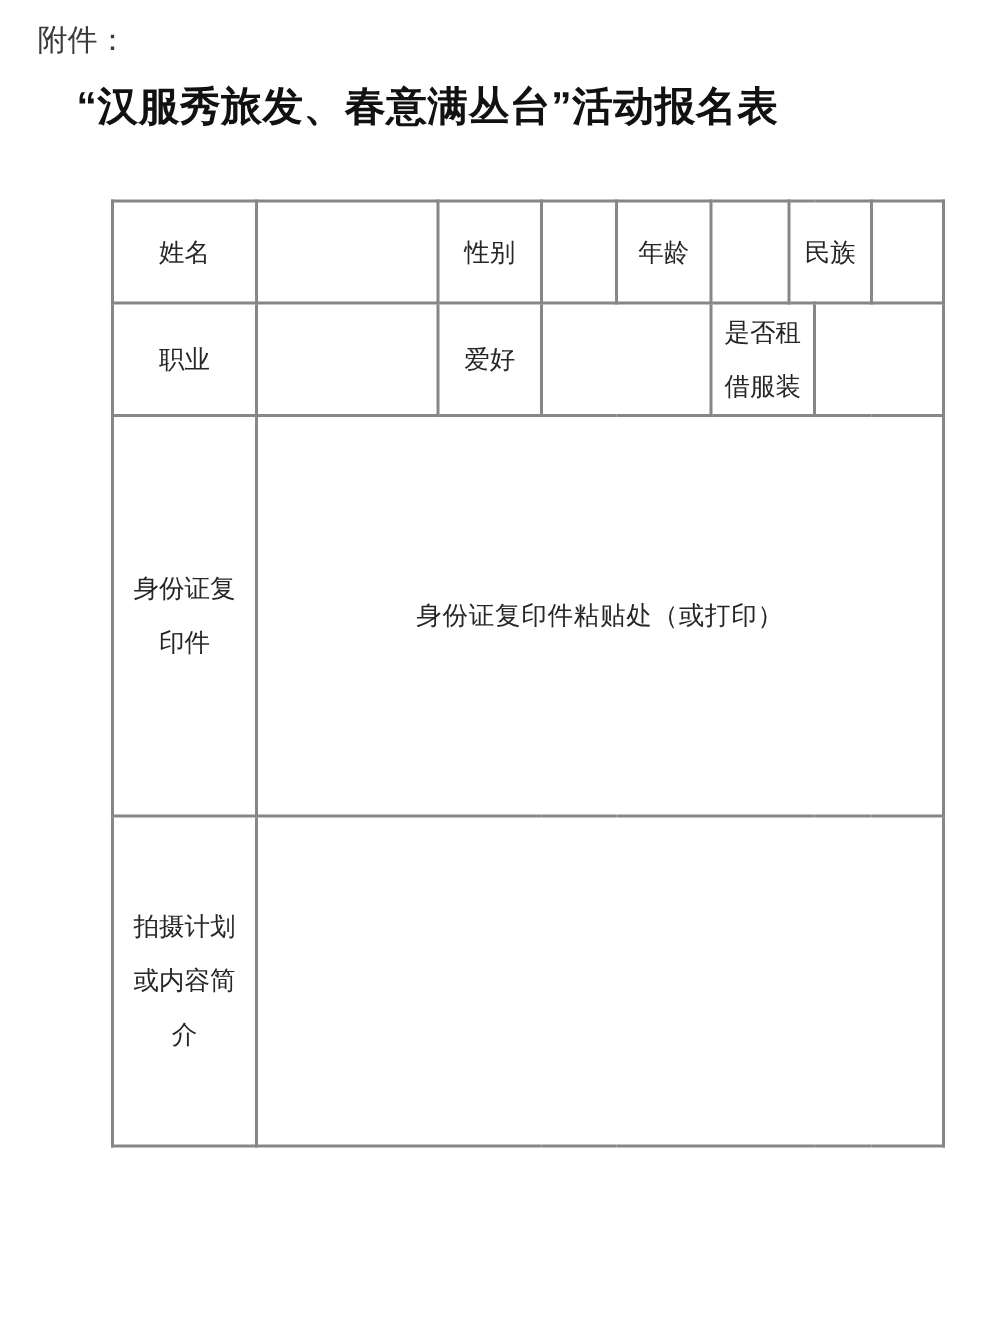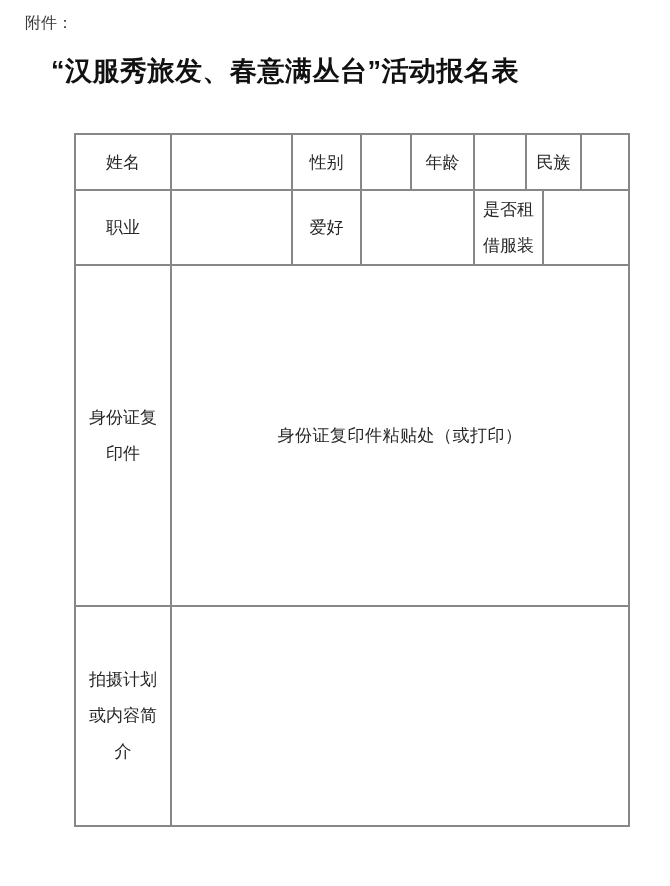--- a/index.html
+++ b/index.html
@@ -12,21 +12,21 @@
   body {
     width: 670px; height: 886px;
     background: #ffffff;
     position: relative;
     font-family: "Liberation Sans", sans-serif;
     overflow: hidden;
   }
   .attachment {
     position: absolute;
     left: 25px; top: 13px;
-    font-size: 16px;
+    font-size: 20px;
     color: var(--muted);
   }
   .page-title {
     position: absolute;
     left: 0; top: 53px;
     width: 570px;
     text-align: center;
     font-size: 27px;
     font-weight: bold;
     color: var(--title);
@@ -69,40 +69,40 @@
     <col style="width:121px">
     <col style="width:69px">
     <col style="width:50px">
     <col style="width:63px">
     <col style="width:52px">
     <col style="width:17px">
     <col style="width:38px">
     <col style="width:48px">
   </colgroup>
   <tbody>
-    <tr style="height:56px">
+    <tr style="height:68px">
       <td>姓名</td>
       <td></td>
       <td>性别</td>
       <td></td>
       <td>年龄</td>
       <td></td>
       <td colspan="2">民族</td>
       <td></td>
     </tr>
     <tr style="height:75px">
       <td>职业</td>
       <td></td>
       <td>爱好</td>
       <td colspan="2"></td>
       <td colspan="2" class="wrap">是否租
 借服装</td>
       <td colspan="2"></td>
     </tr>
-    <tr style="height:341px">
+    <tr style="height:267px">
       <td class="wrap">身份证复
 印件</td>
       <td colspan="8" class="hint">身份证复印件粘贴处（或打印）</td>
     </tr>
     <tr style="height:220px">
       <td class="wrap">拍摄计划
 或内容简
 介</td>
       <td colspan="8"></td>
     </tr>

